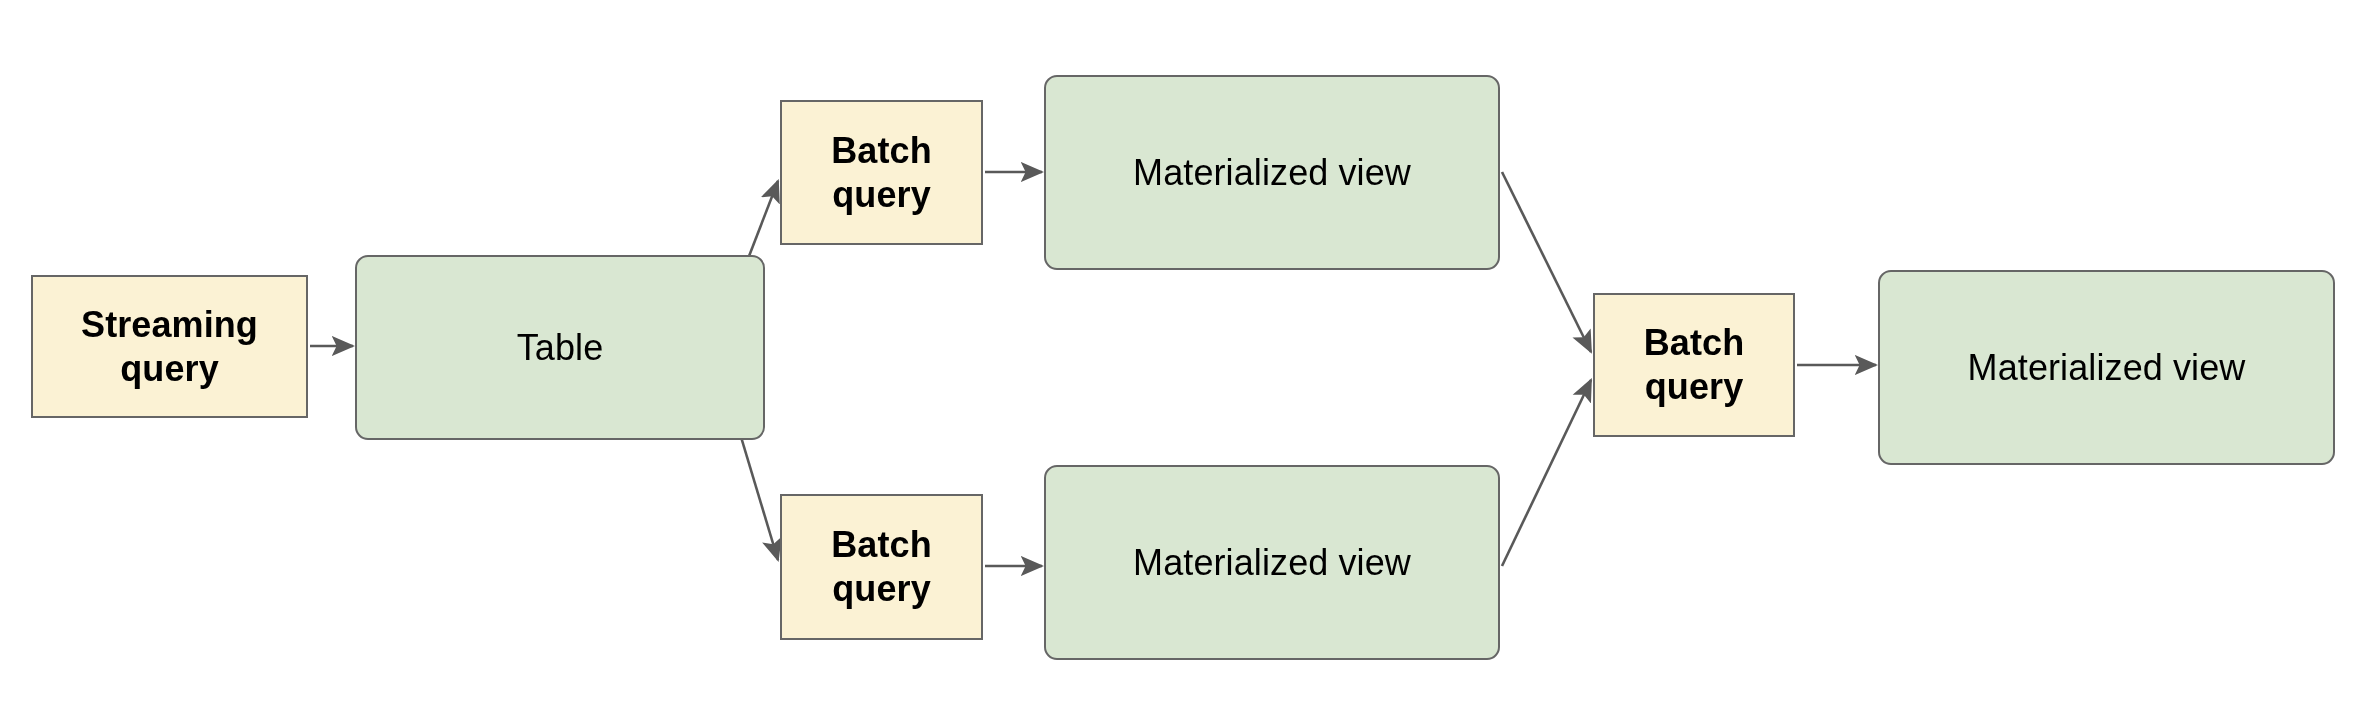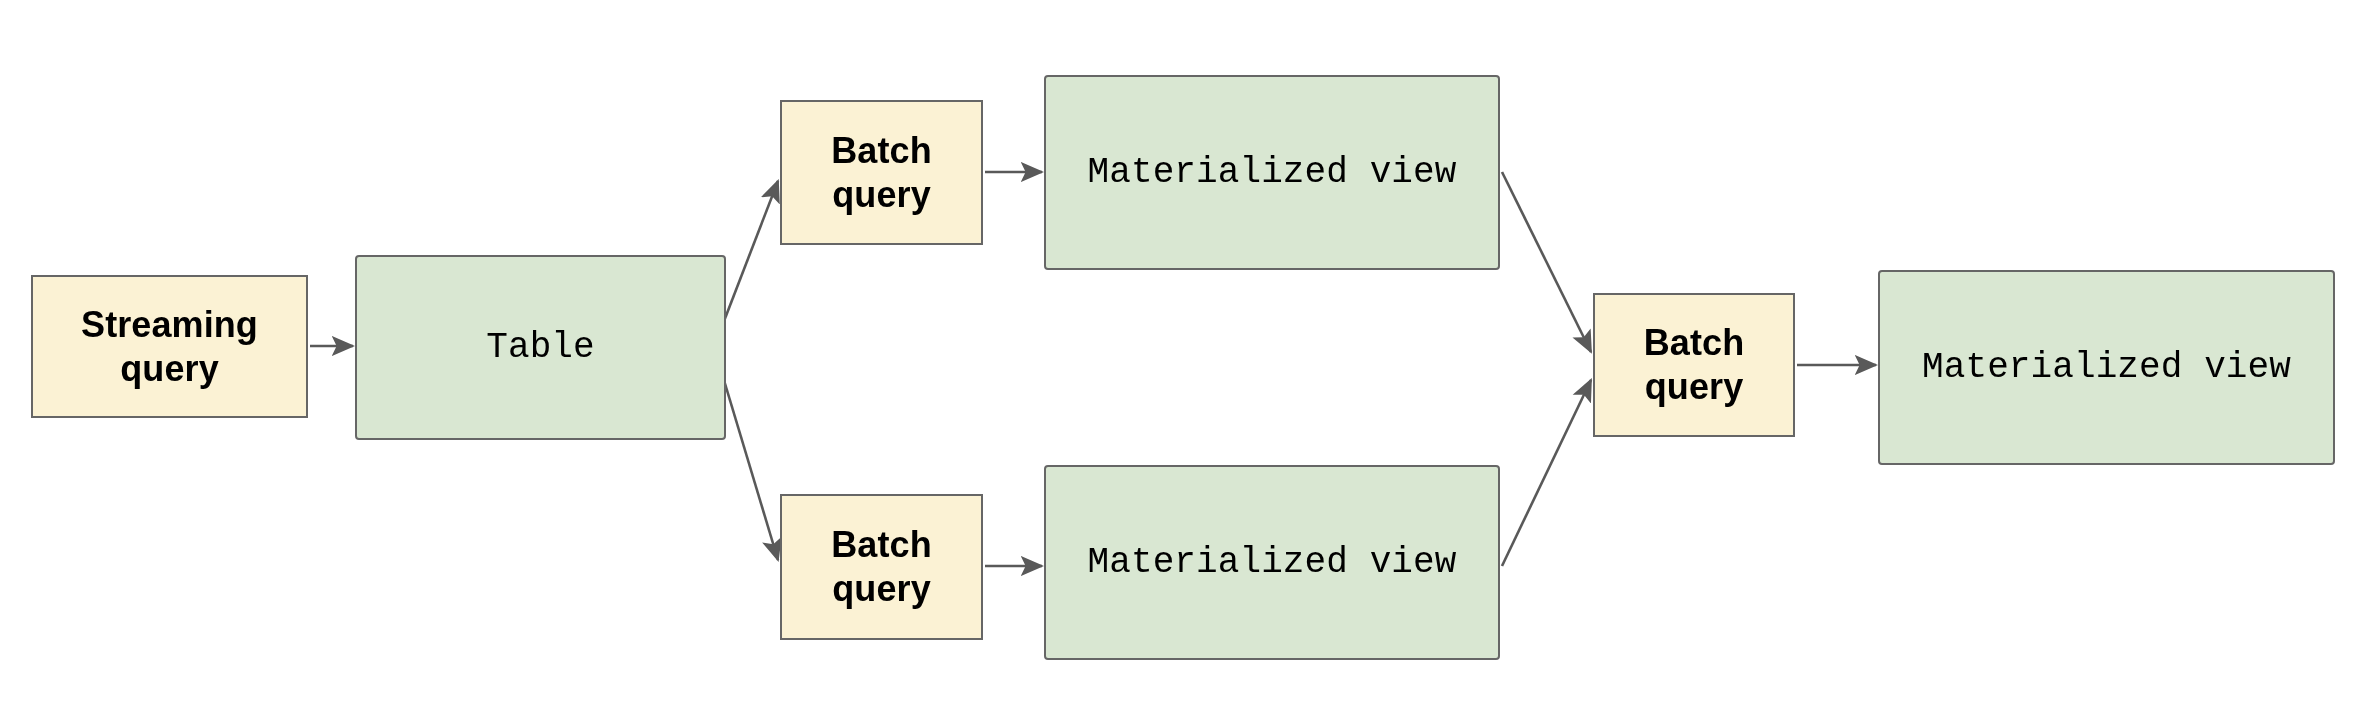--- a/index.html
+++ b/index.html
@@ -41,22 +41,21 @@
     white-space: pre-line;
     z-index: 2;
   }
   .node.process {
     background: #fbf2d4;
     border-radius: 0;
     font-weight: bold;
   }
   .node.store {
     background: #d9e7d2;
-    border-radius: 4px;
-    font-family: Liberation Mono, monospace;
+    border-radius: 13px;
   }
   .node-label {
     display: block;
     padding: 0 6px;
   }
 </style>
 </head>
 <body>
 
 <div id="canvas" style="background: rgb(255, 255, 255);">
@@ -77,21 +76,21 @@
         <line x1="1502" y1="566" x2="1591" y2="380"></line>
         <line x1="1797" y1="365" x2="1876" y2="365"></line>
       </g>
   </svg>
 
   <div class="node process" style="left: 31px; top: 275px; width: 277px; height: 143px; background: rgb(251, 242, 212); border-color: rgb(102, 102, 102); color: rgb(0, 0, 0);">
     <span class="node-label">Streaming
 query</span>
   </div>
 
-  <div class="node store" style="left: 355px; top: 255px; width: 371px; height: 185px; background: rgb(217, 231, 210); border-color: rgb(102, 102, 102); color: rgb(0, 0, 0);">
+  <div class="node store" style="left: 355px; top: 255px; width: 410px; height: 185px; background: rgb(217, 231, 210); border-color: rgb(102, 102, 102); color: rgb(0, 0, 0);">
     <span class="node-label">Table</span>
   </div>
 
   <div class="node process" style="left: 780px; top: 100px; width: 203px; height: 145px; background: rgb(251, 242, 212); border-color: rgb(102, 102, 102); color: rgb(0, 0, 0);">
     <span class="node-label">Batch
 query</span>
   </div>
 
   <div class="node store" style="left: 1044px; top: 75px; width: 456px; height: 195px; background: rgb(217, 231, 210); border-color: rgb(102, 102, 102); color: rgb(0, 0, 0);">
     <span class="node-label">Materialized view</span>

